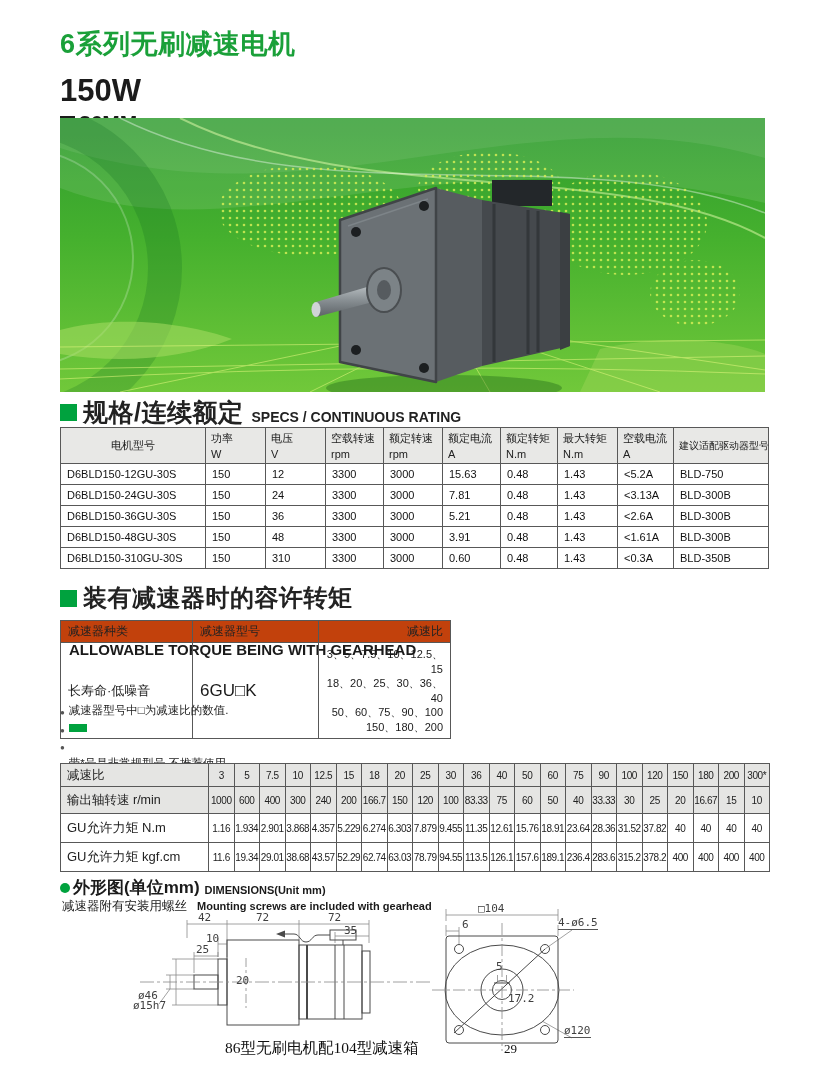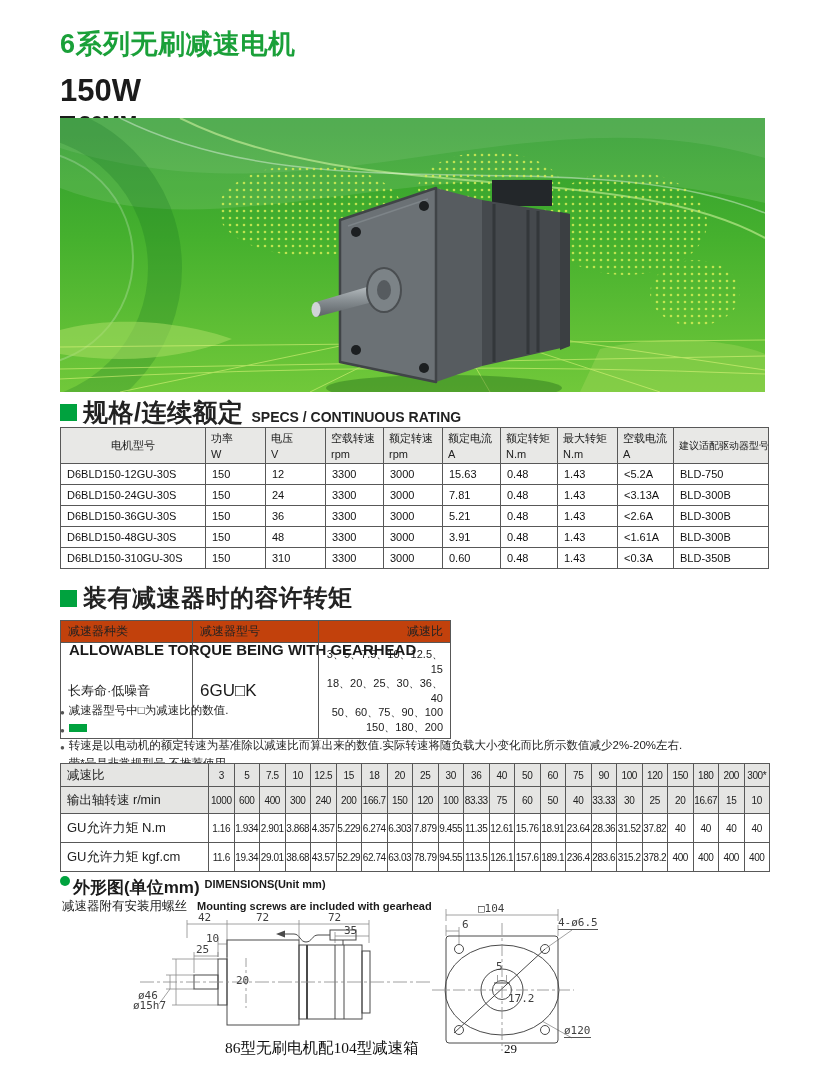--- a/index.html
+++ b/index.html
@@ -50,21 +50,21 @@
   
   .ratio-table { position:absolute; left:60px; top:763px; width:710px; table-layout:fixed; }
   .ratio-table td { border:1px solid #585858; font-size:10px; text-align:center; padding:0; letter-spacing:-0.4px; color:#222; overflow:hidden; }
   .ratio-table td.lbl { text-align:left; padding:0 6px; font-size:12.5px; letter-spacing:0; }
   .ratio-table tr.r1 td { background:#e5e5e3; height:23px; }
   .ratio-table tr.r2 td { background:#e5e5e3; height:27px; }
   .ratio-table tr.r3 td, .ratio-table tr.r4 td { height:29px; background:#fff; }
   .ratio-table tr.r3 td.lbl, .ratio-table tr.r4 td.lbl { font-size:13px; }
   .ratio-table td.g { background:#8bc53e; }
   
-  .dims-head { position:absolute; left:60px; top:876px; display:flex; }
+  .dims-head { position:absolute; left:60px; top:876px; display:flex; align-items:center; }
   .green-dot { width:10px; height:10px; border-radius:50%; background:#00a23e; margin-right:3px; flex:none; }
   .dims-cn { font-size:17px; font-weight:bold; }
   .dims-en { font-size:11px; font-weight:bold; margin-left:5px; position:relative; top:2px; }
   .dims-sub { position:absolute; left:62px; top:898px; font-size:12.5px; display:flex; align-items:baseline; }
   .dims-sub-en { font-weight:bold; font-size:11px; margin-left:10px; }
   .draw { position:absolute; font-family:"DejaVu Sans Mono", monospace; color:#3f3f3f; }
   .draw .dim { position:absolute; font-size:11px; line-height:1; white-space:nowrap; }
   .draw .ul { border-bottom:1px solid #555; padding-bottom:1px; }
   .side-view { left:132px; top:912px; width:305px; height:132px; }
   .front-view { left:432px; top:903px; width:200px; height:152px; }
@@ -312,21 +312,20 @@
   <div class="note">
       <span class="bullet">●</span>
       <span>减速器型号中□为减速比的数值.</span>
     </div>
   <div class="note">
       <span class="bullet">●</span>
       <span class="swatch"></span>
     </div>
   <div class="note">
       <span class="bullet">●</span>
-      <span>转速是以电动机的额定转速为基准除以减速比而算出来的数值.实际转速将随负载大小变化而比所示数值减少2%-20%左右.</span>
     </div>
   <div class="note">
       <span class="bullet">●</span>
       <span>带*号是非常规型号,不推荐使用.</span>
     </div>
 </div>
 
 <table class="ratio-table">
   <colgroup>
       <col style="width:148px">

